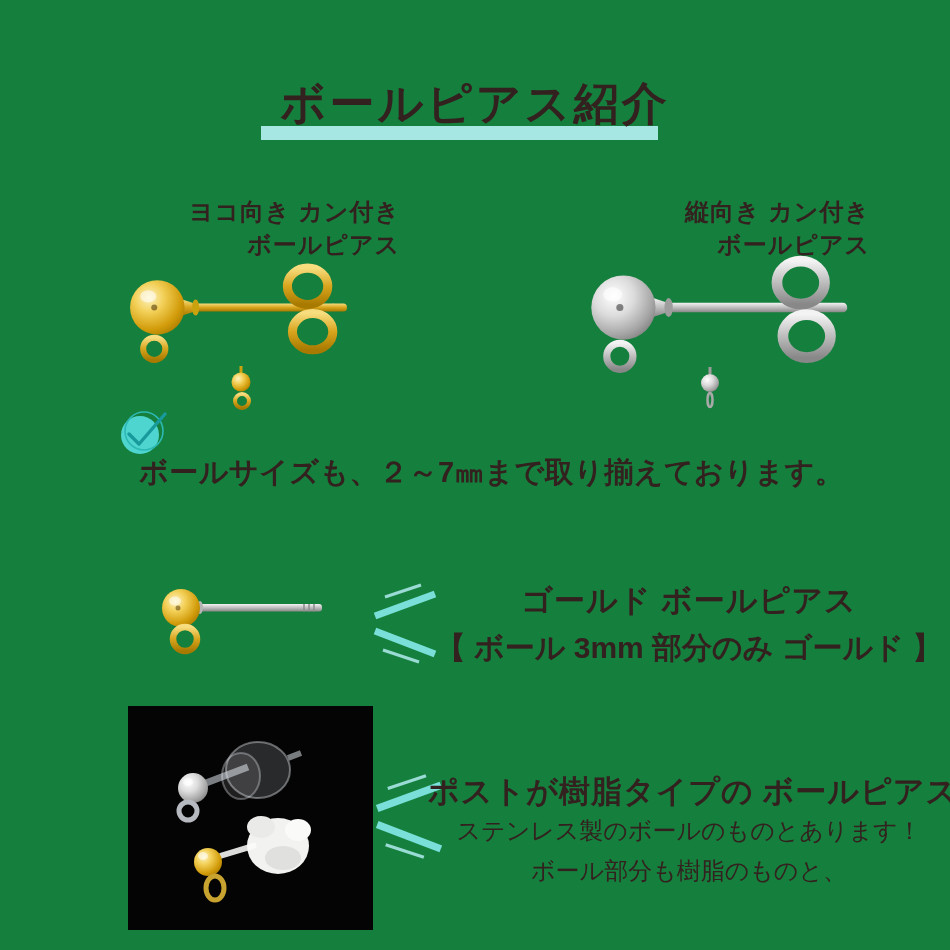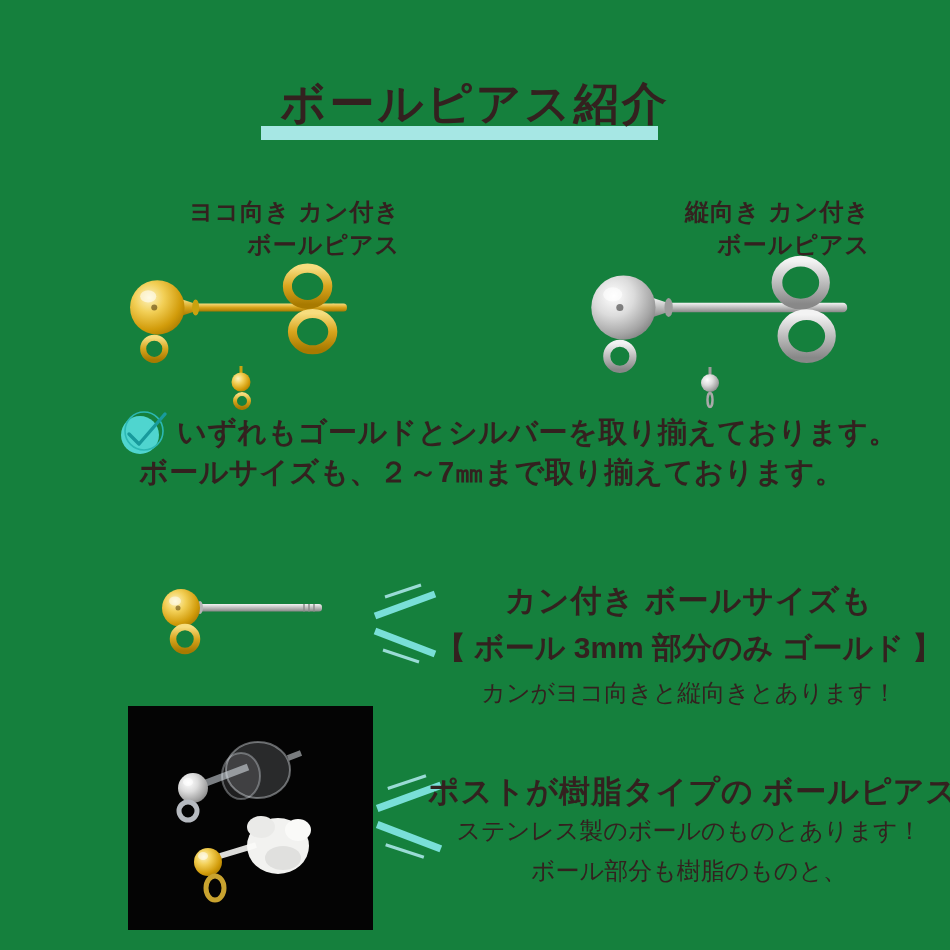--- a/index.html
+++ b/index.html
@@ -123,21 +123,20 @@
     <rect x="16.5" y="13" width="3" height="7" fill="#9c9c9c"></rect>
     <circle cx="18" cy="29" r="9" fill="url(#gSilverBall)"></circle>
     <ellipse cx="18" cy="46" rx="2.5" ry="7" fill="none" stroke="#a9a9a9" stroke-width="2.5"></ellipse>
   </svg>
 
   <svg class="abs" style="left:118px;top:408px" width="52" height="48" viewBox="0 0 52 48">
     <circle cx="22" cy="27" r="19" fill="#4fd5cf"></circle>
     <circle cx="26" cy="23" r="19" fill="none" stroke="#2cb8b4" stroke-width="1.6"></circle>
     <polyline points="11,26 21,36 47,6" fill="none" stroke="#189a9c" stroke-width="3.4" stroke-linecap="round" stroke-linejoin="round"></polyline>
   </svg>
-  <div class="note-line note-1">いずれもゴールドとシルバーを取り揃えております。</div>
   <div class="note-line note-2">ボールサイズも、２～7㎜まで取り揃えております。</div>
 
   <svg class="abs" style="left:158px;top:584px" width="172" height="78" viewBox="0 0 172 78">
     <rect x="38" y="20" width="126" height="7.5" rx="3" fill="url(#gSilverPost)"></rect>
     <line x1="146" y1="20" x2="146" y2="27.5" stroke="#8d8d8d" stroke-width="1.5"></line>
     <line x1="151" y1="20" x2="151" y2="27.5" stroke="#8d8d8d" stroke-width="1.5"></line>
     <line x1="156" y1="20" x2="156" y2="27.5" stroke="#8d8d8d" stroke-width="1.5"></line>
     <ellipse cx="42" cy="23.5" rx="3" ry="6.5" fill="#b5b5b5"></ellipse>
     <circle cx="23" cy="24" r="19" fill="url(#gGoldBall)"></circle>
     <ellipse cx="17" cy="17" rx="6" ry="4.5" fill="rgba(255,255,255,0.5)"></ellipse>
@@ -146,23 +145,22 @@
   </svg>
 
   <svg class="abs" style="left:372px;top:574px" width="66" height="98" viewBox="0 0 66 98">
     <line x1="13" y1="23" x2="49" y2="11" stroke="#9adbd6" stroke-width="3"></line>
     <line x1="3" y1="42" x2="63" y2="20" stroke="#79dfd8" stroke-width="7"></line>
     <line x1="3" y1="57" x2="63" y2="80" stroke="#79dfd8" stroke-width="7"></line>
     <line x1="11" y1="76" x2="47" y2="88" stroke="#9adbd6" stroke-width="3"></line>
   </svg>
 
   <div class="text-block tb-mid">
-    <div class="tb-heading">カン付き ボールサイズも</div>
+    <div class="tb-heading">ゴールド ボールピアス</div>
     <div class="tb-subheading">【 ボール 3mm 部分のみ ゴールド 】</div>
-    <div class="tb-caption">カンがヨコ向きと縦向きとあります！</div>
   </div>
 
   <svg class="photo-black" width="245" height="224" viewBox="0 0 245 224">
     <rect width="245" height="224" fill="#040404"></rect>
 
     <ellipse cx="130" cy="64" rx="32" ry="28" fill="rgba(228,234,240,0.17)" stroke="rgba(238,243,248,0.40)" stroke-width="2"></ellipse>
     <ellipse cx="113" cy="70" rx="19" ry="23" fill="rgba(228,234,240,0.12)" stroke="rgba(238,243,248,0.33)" stroke-width="2"></ellipse>
     <line x1="160" y1="52" x2="173" y2="47" stroke="rgba(238,243,248,0.5)" stroke-width="6"></line>
     <line x1="70" y1="80" x2="120" y2="61" stroke="rgba(222,229,237,0.55)" stroke-width="7"></line>
     <circle cx="65" cy="82" r="15" fill="url(#gSilverBall)"></circle>

